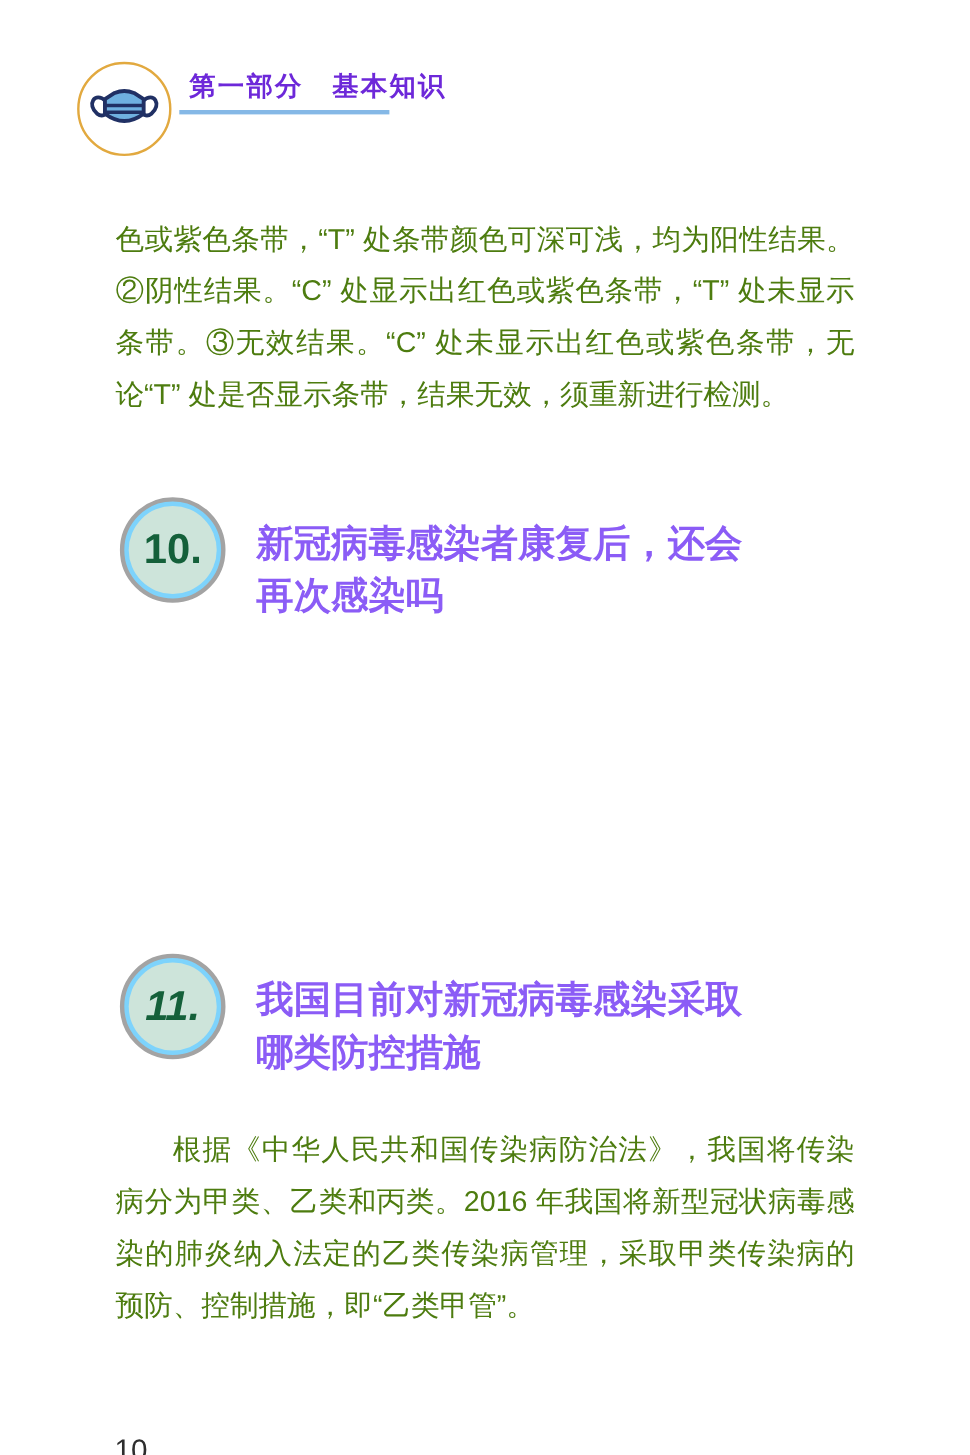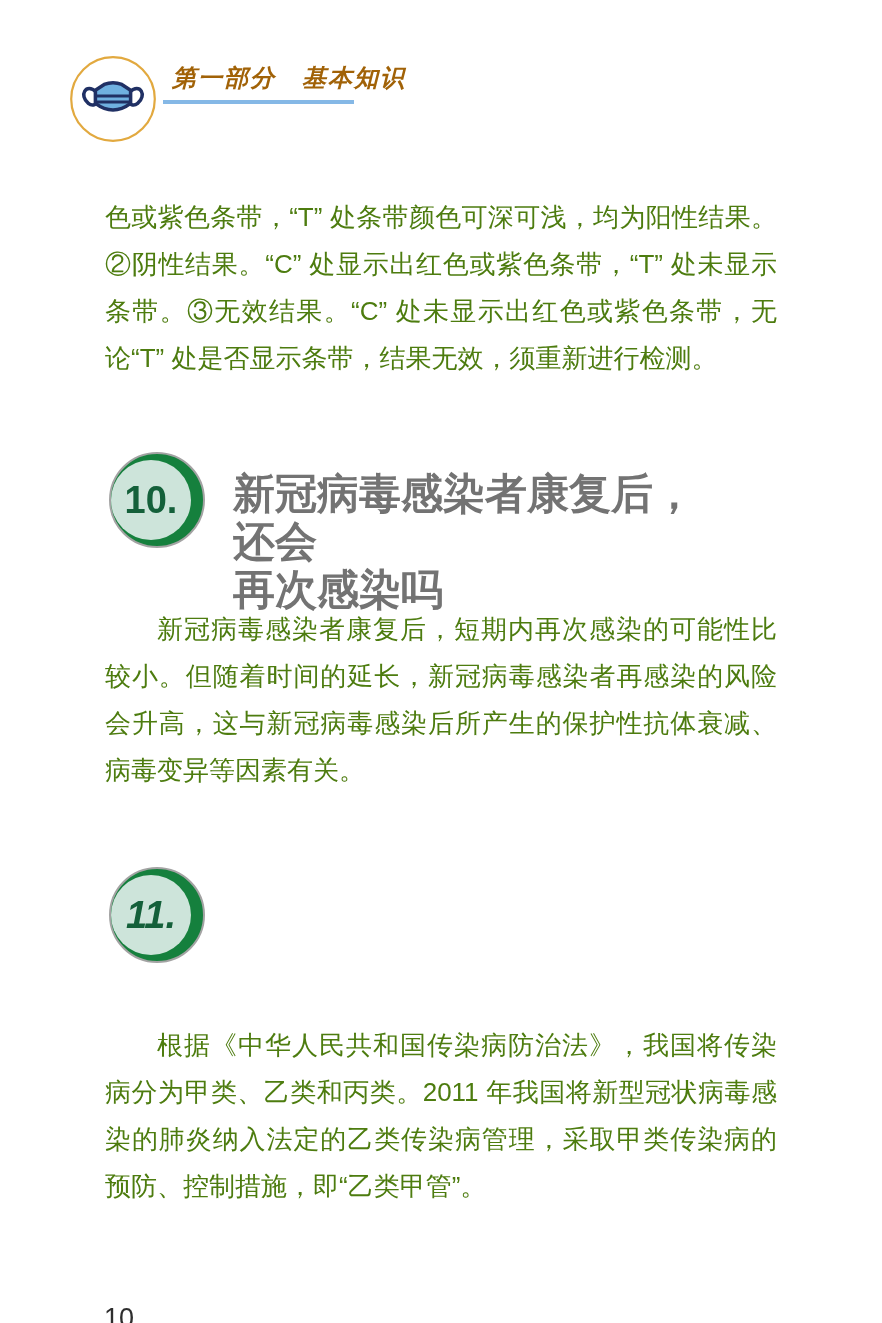--- a/index.html
+++ b/index.html
@@ -17,24 +17,23 @@
   .logo-wrap {
     position: absolute;
     left: 69px; top: 55px;
     width: 88px; height: 88px;
   }
   .header-text {
     position: absolute;
     left: 172px; top: 62px;
     font-size: 24px;
     font-weight: 600;
-    color: #a16207;
+    color: #6d28d9;
     letter-spacing: 2px;
     white-space: nowrap;
-    font-style: italic;
   }
   .header-text .chapter { margin-left: 26px; }
   .header-underline {
     position: absolute;
     left: 163px; top: 100px;
     width: 191px; height: 4px;
     background: #85b8e6;
   }
 
   
@@ -51,43 +50,43 @@
   .indent { text-indent: 2em; }
   #intro   { top: 194px; }
   #body10  { top: 606px; }
   #body11  { top: 1022px; }
 
   
   .badge {
     position: absolute;
     left: 109px;
     width: 96px; height: 96px;
-    border: 2px solid #a3a3a3;
+    border: 4px solid #a3a3a3;
     border-radius: 50%;
-    background: #15803d;
+    background: #7dd3fc;
     box-sizing: border-box;
-    display: flex; align-items: center; justify-content: flex-start;
+    display: flex; align-items: center; justify-content: center;
   }
   .badge-inner {
     width: 80px; height: 80px;
     border-radius: 50%;
     background: #cde4da;
     display: flex; align-items: center; justify-content: center;
     font-size: 38px;
     font-weight: 700;
     color: #14603a;
   }
   .section-title {
     position: absolute;
     left: 233px;
     width: 500px;
-    font-size: 42px;
+    font-size: 34px;
     font-weight: 700;
     line-height: 48px;
-    color: #737373;
+    color: #8b5cf6;
     white-space: pre-line;
     margin: 0;
   }
   #badge10 { top: 452px; }
   #title10 { top: 470px; }
   #badge11 { top: 867px; font-style: italic; }
   #title11 { top: 885px; }
 
   
   .page-number {
@@ -118,22 +117,23 @@
   </div>
   <div class="header-underline"></div>
 
   <p class="bodytext" id="intro">色或紫色条带，“T” 处条带颜色可深可浅，均为阳性结果。②阴性结果。“C” 处显示出红色或紫色条带，“T” 处未显示条带。③无效结果。“C” 处未显示出红色或紫色条带，无论“T” 处是否显示条带，结果无效，须重新进行检测。</p>
 
   <div class="badge" id="badge10">
     <div class="badge-inner">10.</div>
   </div>
   <h2 class="section-title" id="title10">新冠病毒感染者康复后，还会
 再次感染吗</h2>
-  <p class="bodytext indent" id="body10">新冠病毒感染者康复后，短期内再次感染的可能性比较小。但随着时间的延长，新冠病毒感染者再感染的风险会升高，这与新冠病毒感染后所产生的保护性抗体衰减、病毒变异等因素有关。</p>
 
   <div class="badge" id="badge11">
     <div class="badge-inner">11.</div>
   </div>
-  <p class="bodytext indent" id="body11">根据《中华人民共和国传染病防治法》，我国将传染病分为甲类、乙类和丙类。2011 年我国将新型冠状病毒感染的肺炎纳入法定的乙类传染病管理，采取甲类传染病的预防、控制措施，即“乙类甲管”。</p>
+  <h2 class="section-title" id="title11">我国目前对新冠病毒感染采取
+哪类防控措施</h2>
+  <p class="bodytext indent" id="body11">根据《中华人民共和国传染病防治法》，我国将传染病分为甲类、乙类和丙类。2016 年我国将新型冠状病毒感染的肺炎纳入法定的乙类传染病管理，采取甲类传染病的预防、控制措施，即“乙类甲管”。</p>
 
   <div class="page-number">10</div>
 
 </div>
 
 </body></html>

